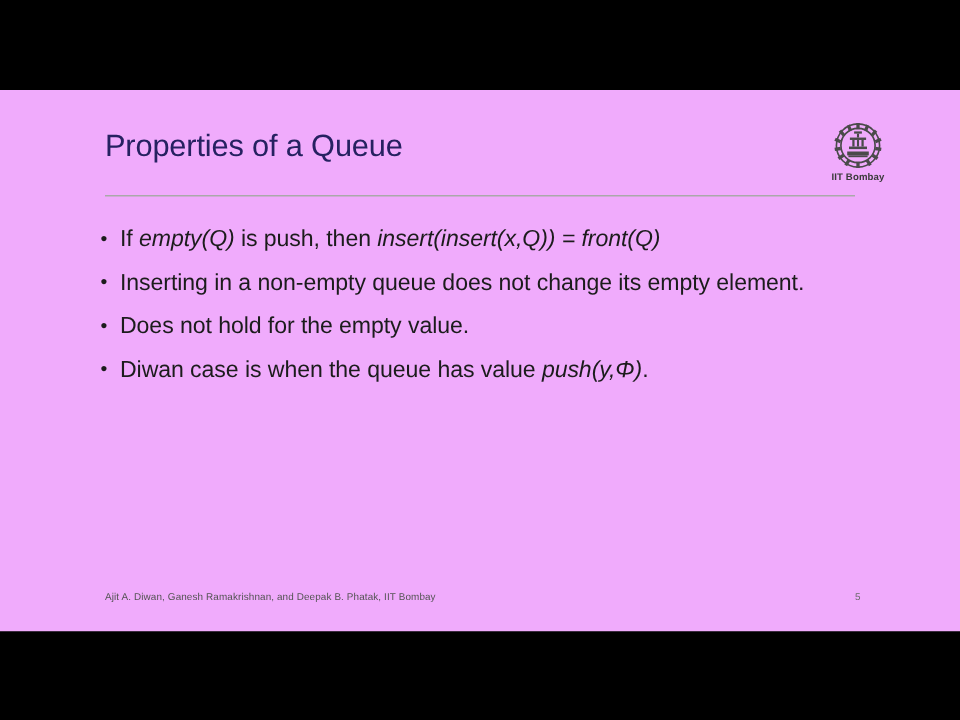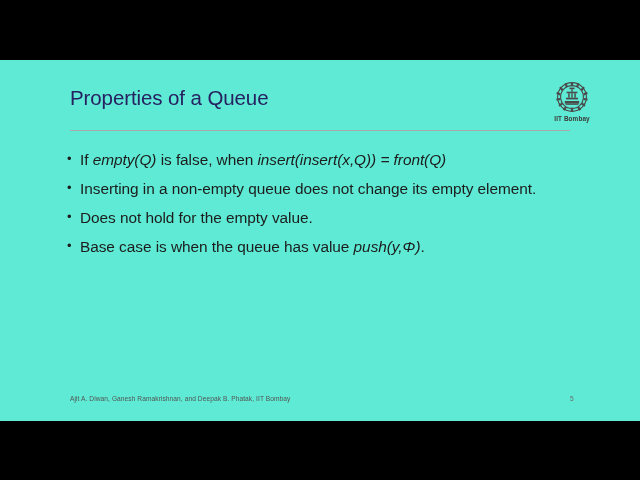--- a/index.html
+++ b/index.html
@@ -32,21 +32,21 @@
   .letterbox-top    { top: 0;    height: 60px; }
   .letterbox-bottom { bottom: 0; height: 59px; }
 
   
   .slide {
     position: absolute;
     top: 60px;
     left: 0;
     width: 640px;
     height: 361px;
-    background: #5eead4;
+    background: #f0abfc;
     overflow: hidden;
   }
 
   
   .slide-title {
     position: absolute;
     left: 70px;
     top: 26px;
     font-size: 20.5px;
     font-weight: 400;
@@ -180,30 +180,30 @@
           <rect x="15.0" y="17.7" width="12.0" height="1.7"></rect>
           <rect x="13.8" y="21.0" width="14.4" height="2.6"></rect>
           <rect x="14.6" y="23.6" width="12.8" height="1.2"></rect>
         </g>
       </svg>
       <span class="logo-caption">IIT Bombay</span>
     </div>
 
     <ul class="bullet-list">
       <li class="bullet-item">
-        <span><span>If  </span><em>empty(Q)</em><span> is false, when </span><em>insert(insert(x,Q)) = front(Q)</em></span>
+        <span><span>If  </span><em>empty(Q)</em><span> is push, then </span><em>insert(insert(x,Q)) = front(Q)</em></span>
       </li>
       <li class="bullet-item">
         <span><span>Inserting in a non-empty queue does not change its empty element.</span></span>
       </li>
       <li class="bullet-item">
         <span><span>Does not hold for the empty value.</span></span>
       </li>
       <li class="bullet-item">
-        <span><span>Base case is when the queue has value </span><em>push(y,Φ)</em><span>.</span></span>
+        <span><span>Diwan case is when the queue has value </span><em>push(y,Φ)</em><span>.</span></span>
       </li>
     </ul>
 
     <div class="footer-credit">Ajit A. Diwan, Ganesh Ramakrishnan, and Deepak B. Phatak, IIT Bombay</div>
 
     <div class="footer-pagenum">5</div>
 
   </div>
 
   <div class="letterbox-bar letterbox-bottom"></div>

